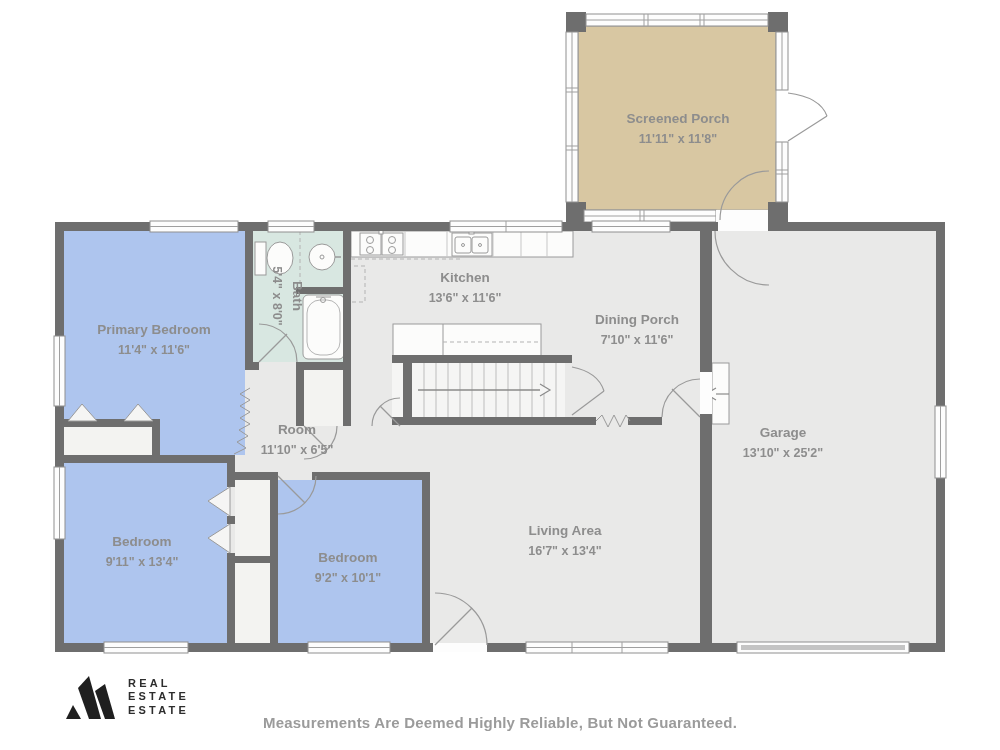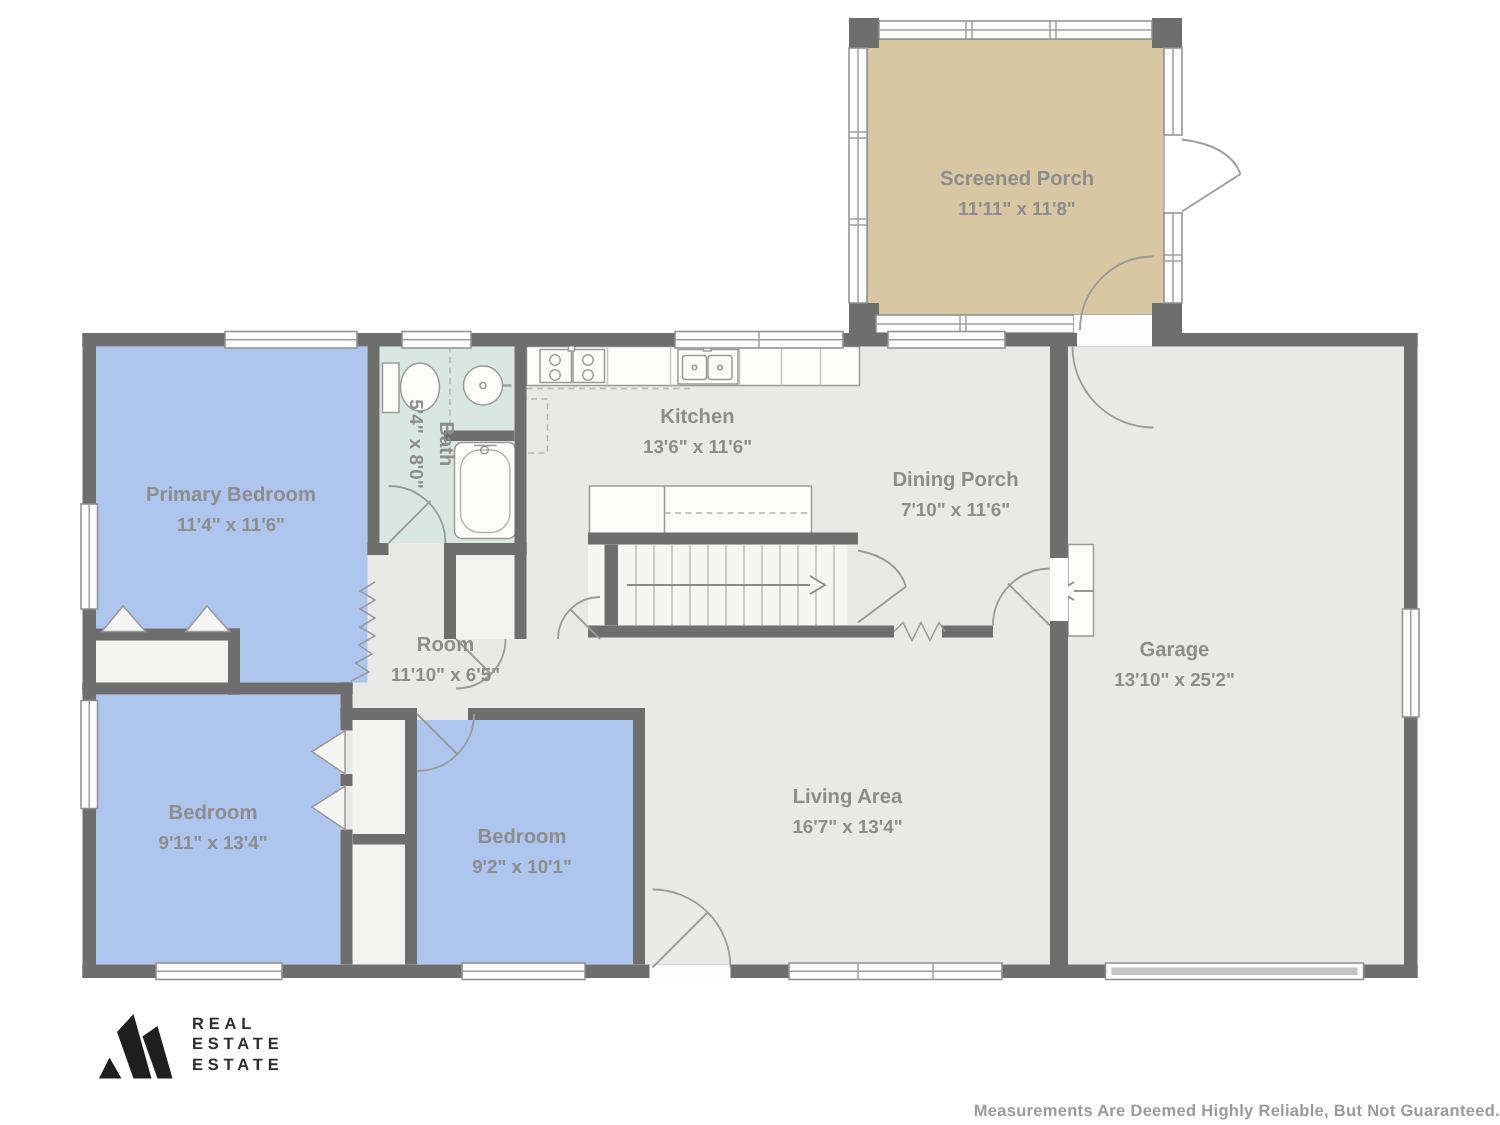--- a/index.html
+++ b/index.html
@@ -5,22 +5,22 @@
   html,body{margin:0;padding:0;background:#ffffff;}
   .stage{position:relative;width:1000px;height:750px;background:#ffffff;overflow:hidden;
          font-family:"Liberation Sans","DejaVu Sans",sans-serif;font-weight:bold;}
   .plan-svg{position:absolute;left:0;top:0;width:1000px;height:750px;}
   .room-label{position:absolute;text-align:center;color:#8d8d8d;white-space:nowrap;
               transform:translateX(-50%);font-size:13.5px;line-height:1.3;}
   .room-label .room-dims{font-size:12.5px;margin-top:3px;}
   .room-label--bath{transform:translate(-50%,-50%) rotate(90deg);}
   .footer-logo{position:absolute;left:64px;top:674px;display:flex;align-items:center;gap:12px;}
   .logo-text{font-size:11px;line-height:13.5px;letter-spacing:3.2px;color:#2d2d2d;}
-  .disclaimer{position:absolute;left:0;right:0;top:714px;text-align:right;
-              font-size:11px;color:#9b9b9b;letter-spacing:0.2px;margin-top:21px;}
+  .disclaimer{position:absolute;left:0;right:0;top:714px;text-align:center;
+              font-size:15px;color:#9b9b9b;letter-spacing:0.2px;}
 </style>
 </head>
 <body>
 
 <div class="stage">
 
 <svg class="plan-svg" viewBox="0 0 1000 750">
 
   <g>
     <rect x="578" y="26" width="198" height="184" fill="#d8c7a2" stroke="#a8a8a8" stroke-width="1"></rect>

